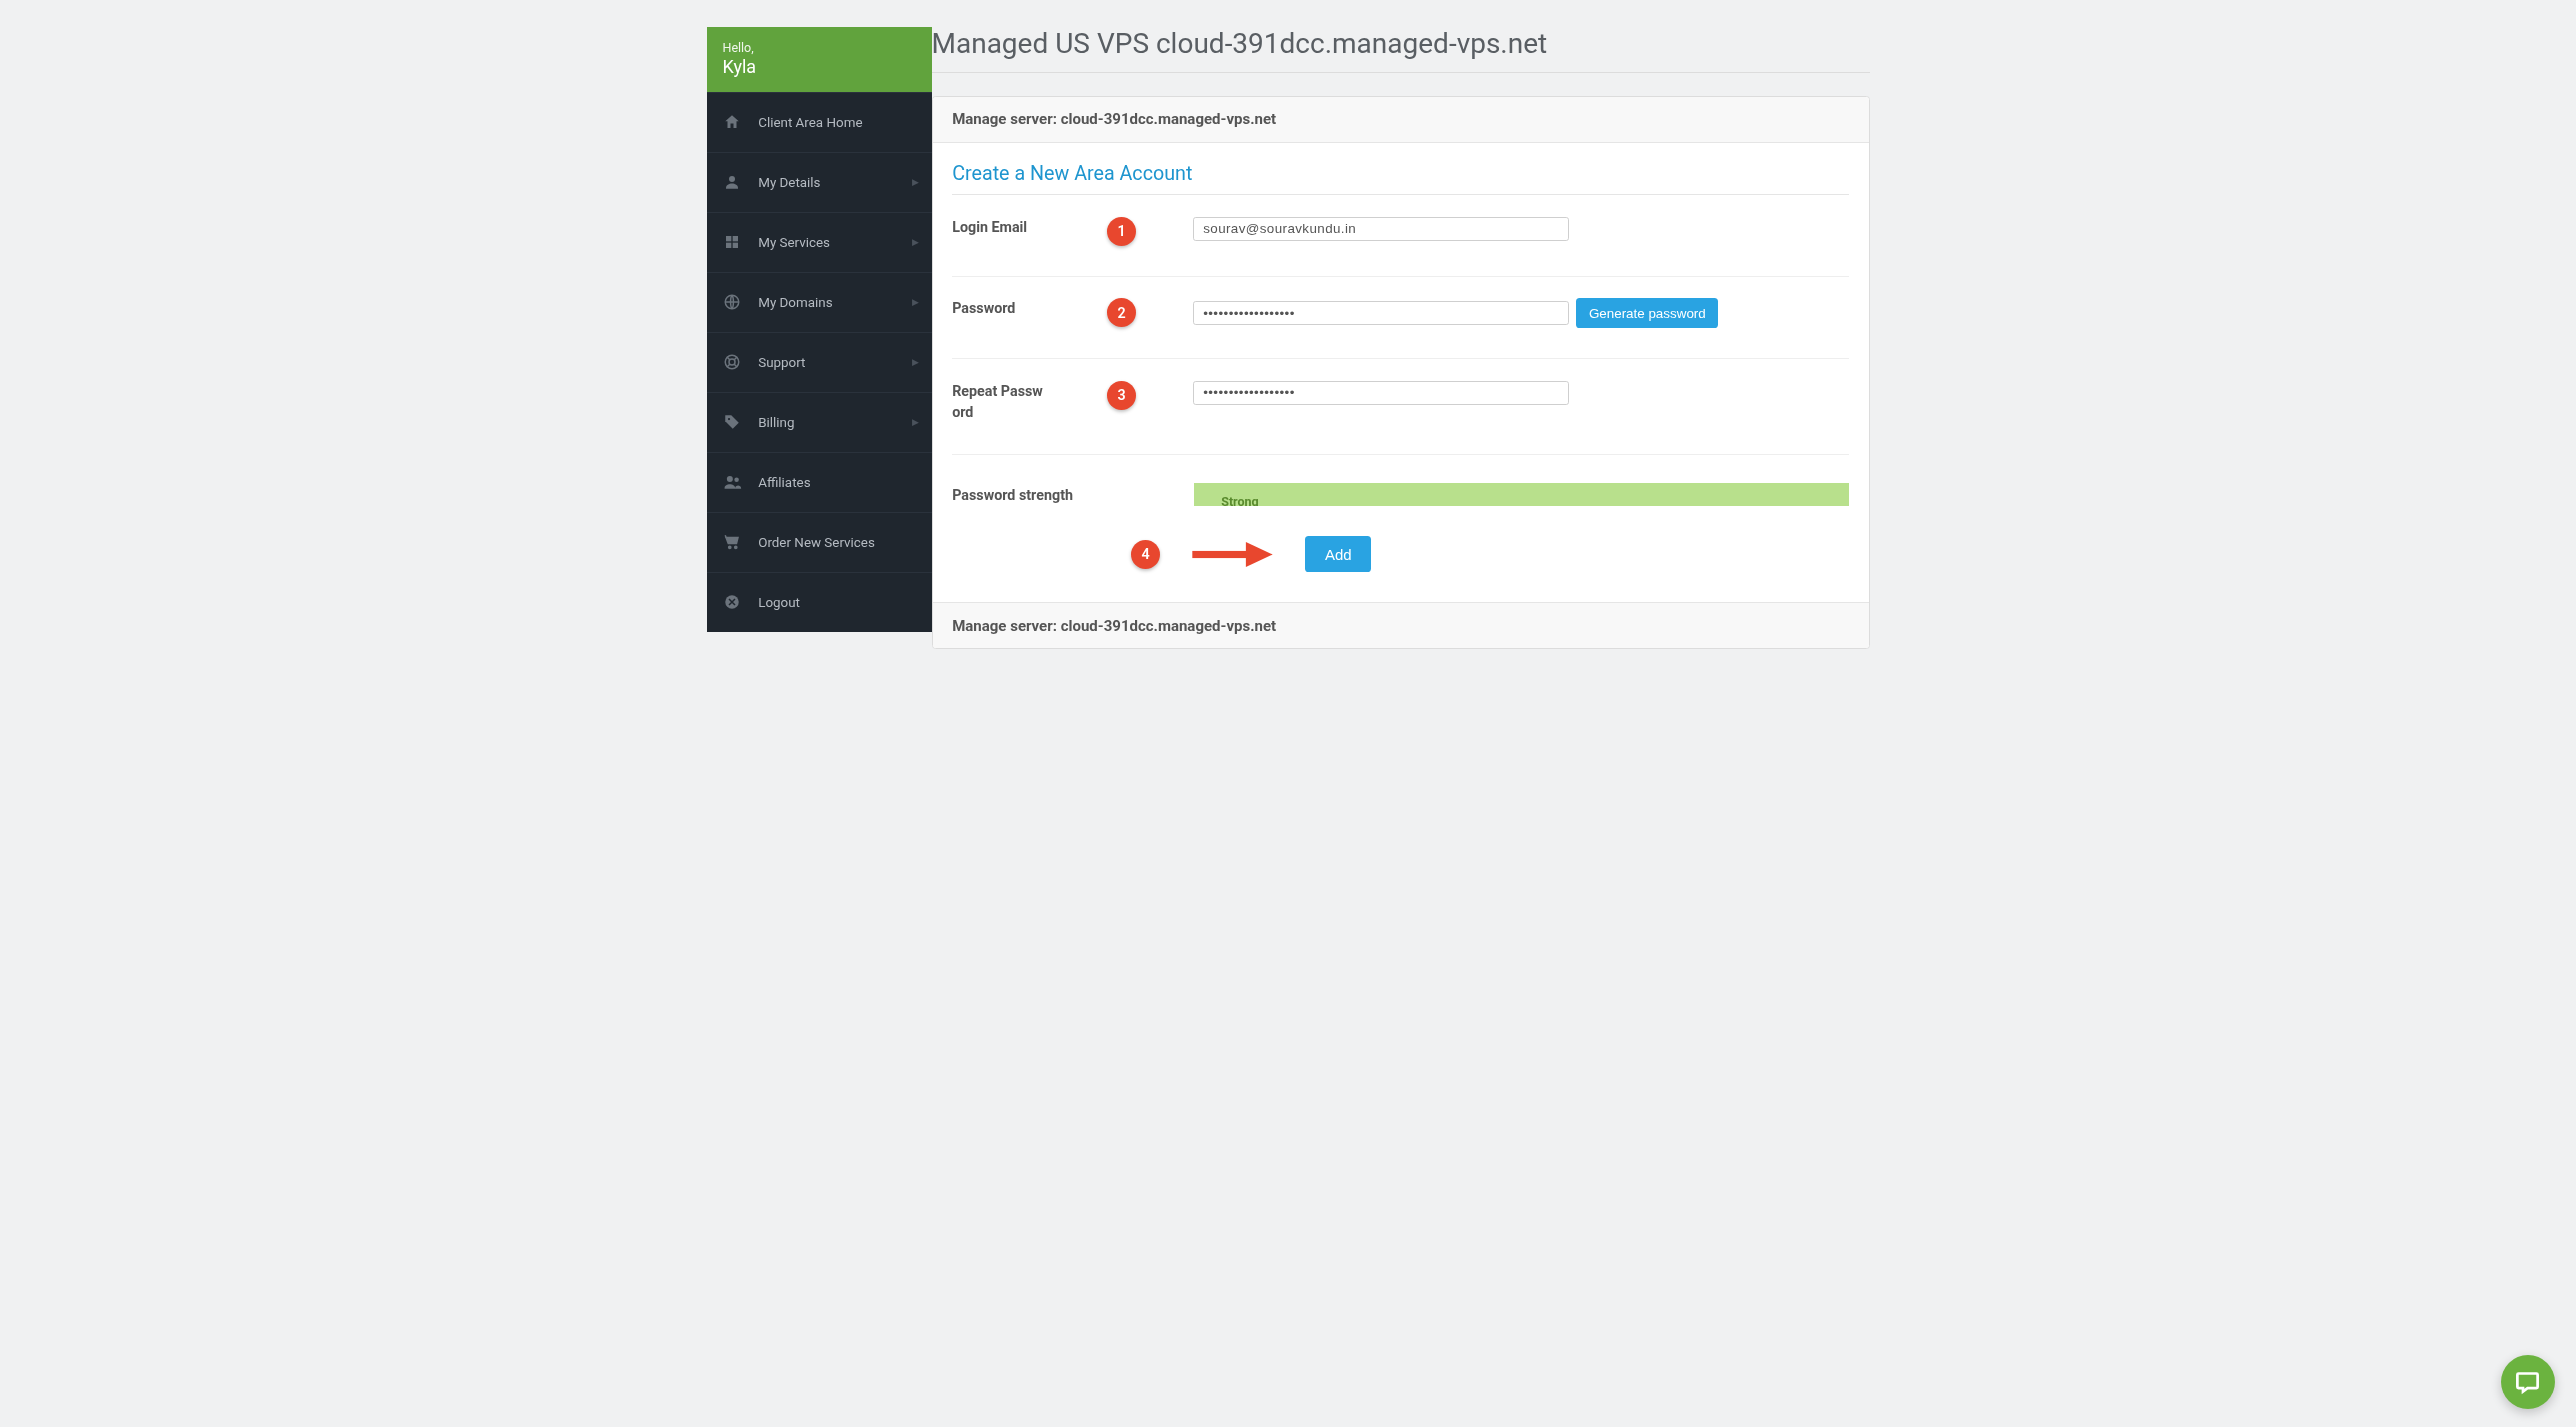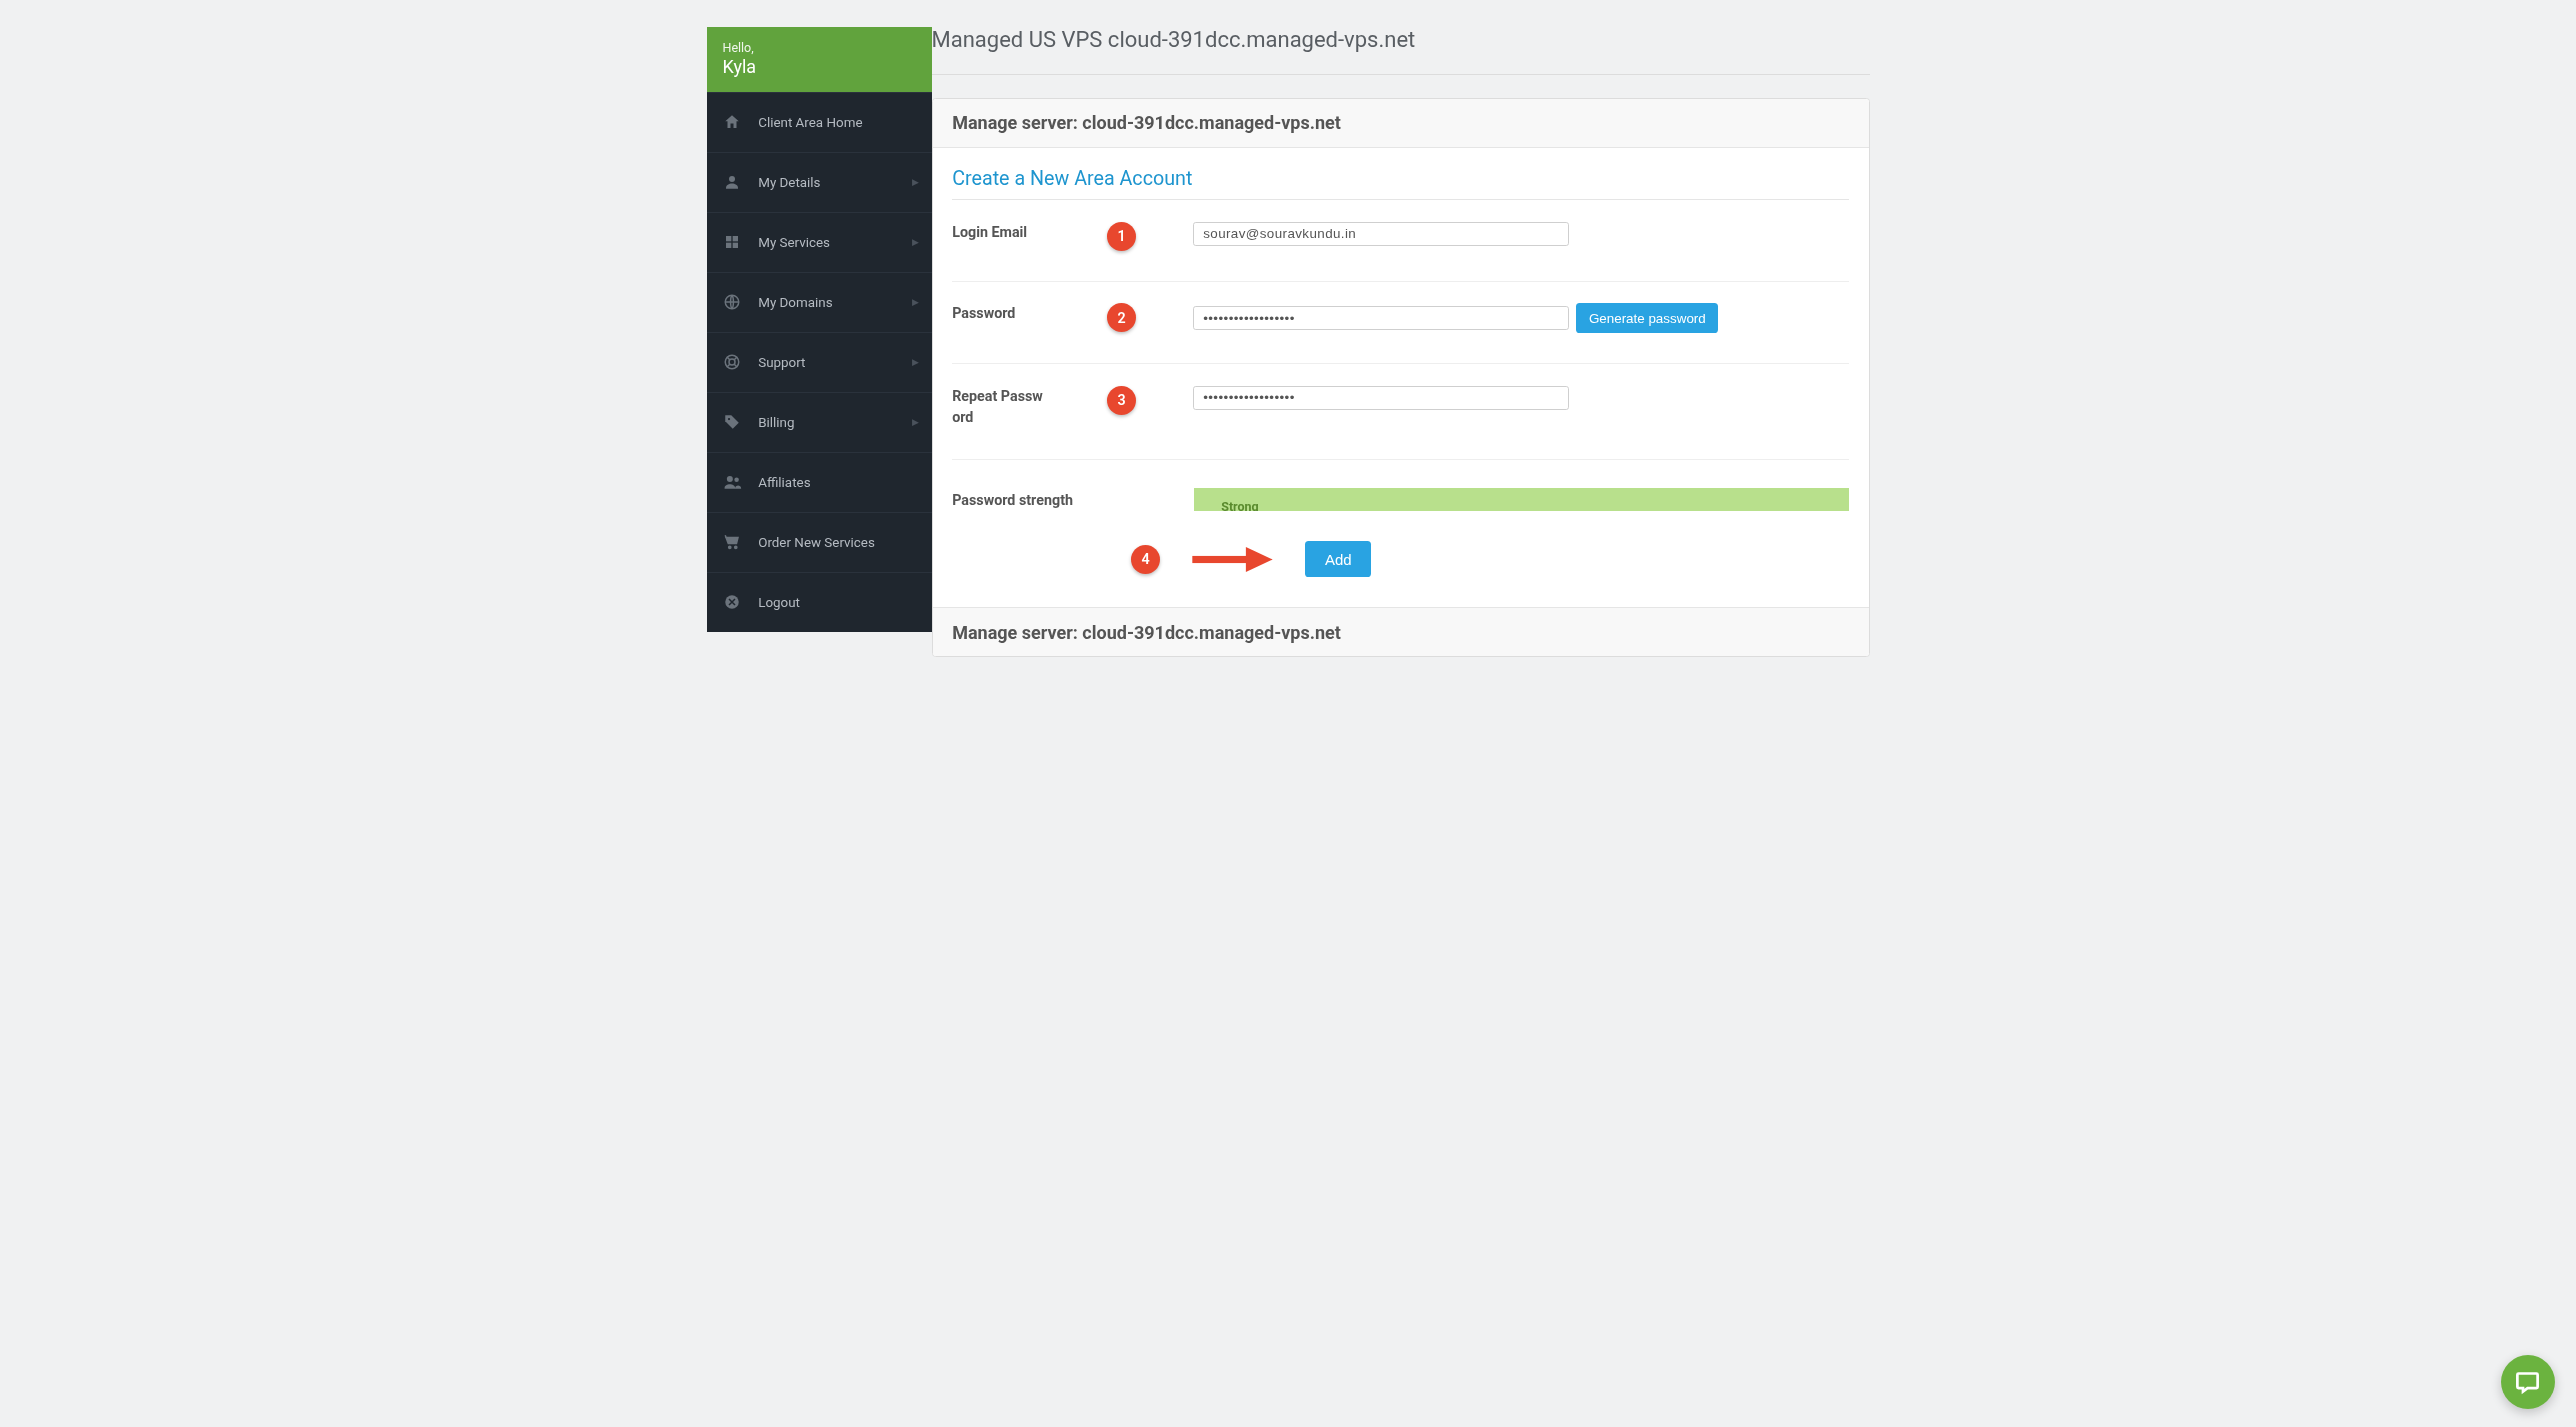--- a/index.html
+++ b/index.html
@@ -68,38 +68,38 @@
     right: 12.5px;
     color: #4a525c;
     font-size: 9px;
   }
   
   .main {
     flex: 1;
     min-width: 0;
   }
   .page-title {
-    font-size: 22px;
+    font-size: 28px;
     font-weight: 400;
     color: #595e63;
-    margin-bottom: 22px;
+    margin-bottom: 12px;
   }
   .title-rule {
     border: none;
     border-top: 0.9px solid #dcdcdc;
     margin-bottom: 23px;
   }
   .panel {
     background: #fff;
     border: 0.9px solid #dcdcdc;
     border-radius: 3.6px;
   }
   .panel-header, .panel-footer {
     padding: 13.4px 19.7px;
-    font-size: 18px;
+    font-size: 15px;
     font-weight: 700;
     color: #555;
     background: #f8f8f8;
   }
   .panel-header { border-bottom: 0.9px solid #e5e5e5; border-radius: 3.6px 3.6px 0 0; }
   .panel-footer { border-top: 0.9px solid #e5e5e5; border-radius: 0 0 3.6px 3.6px; }
   .panel-body { padding: 19.7px 19.7px 0 19.7px; }
   .section-title {
     color: #1e95cf;
     font-size: 19.7px;

